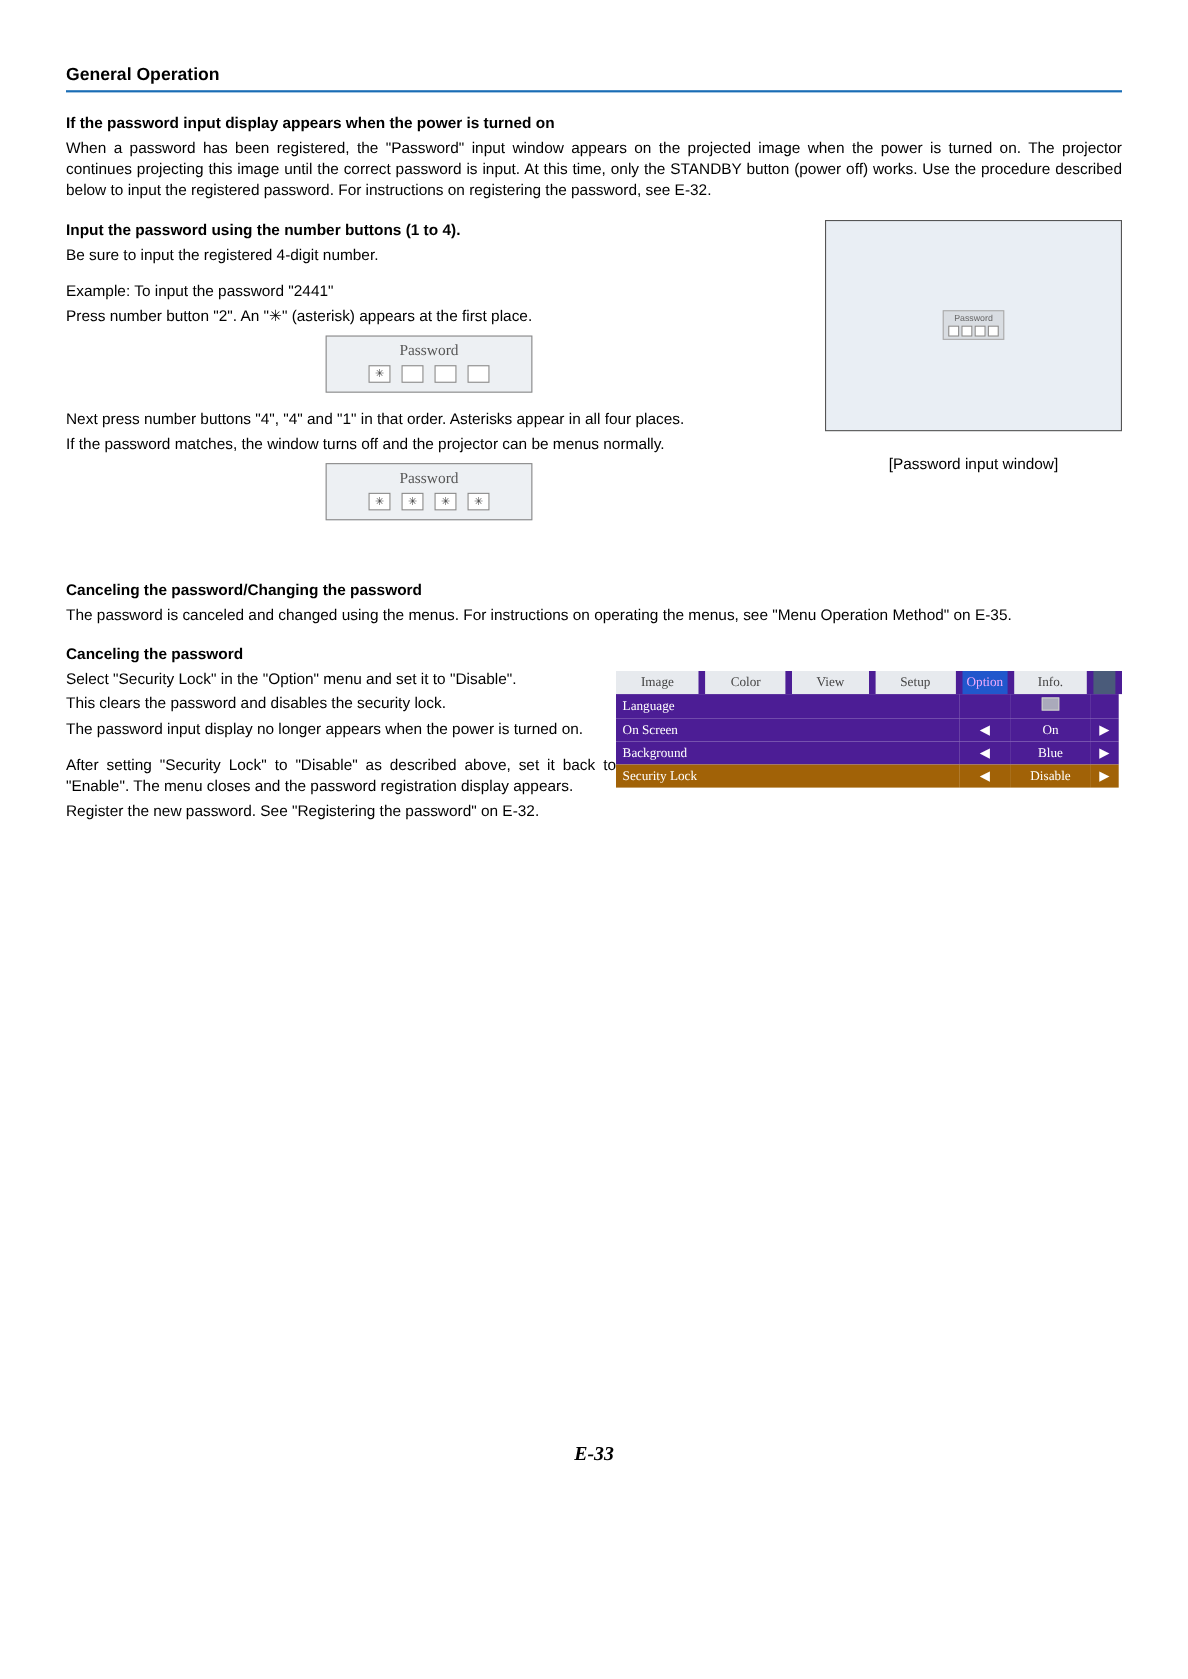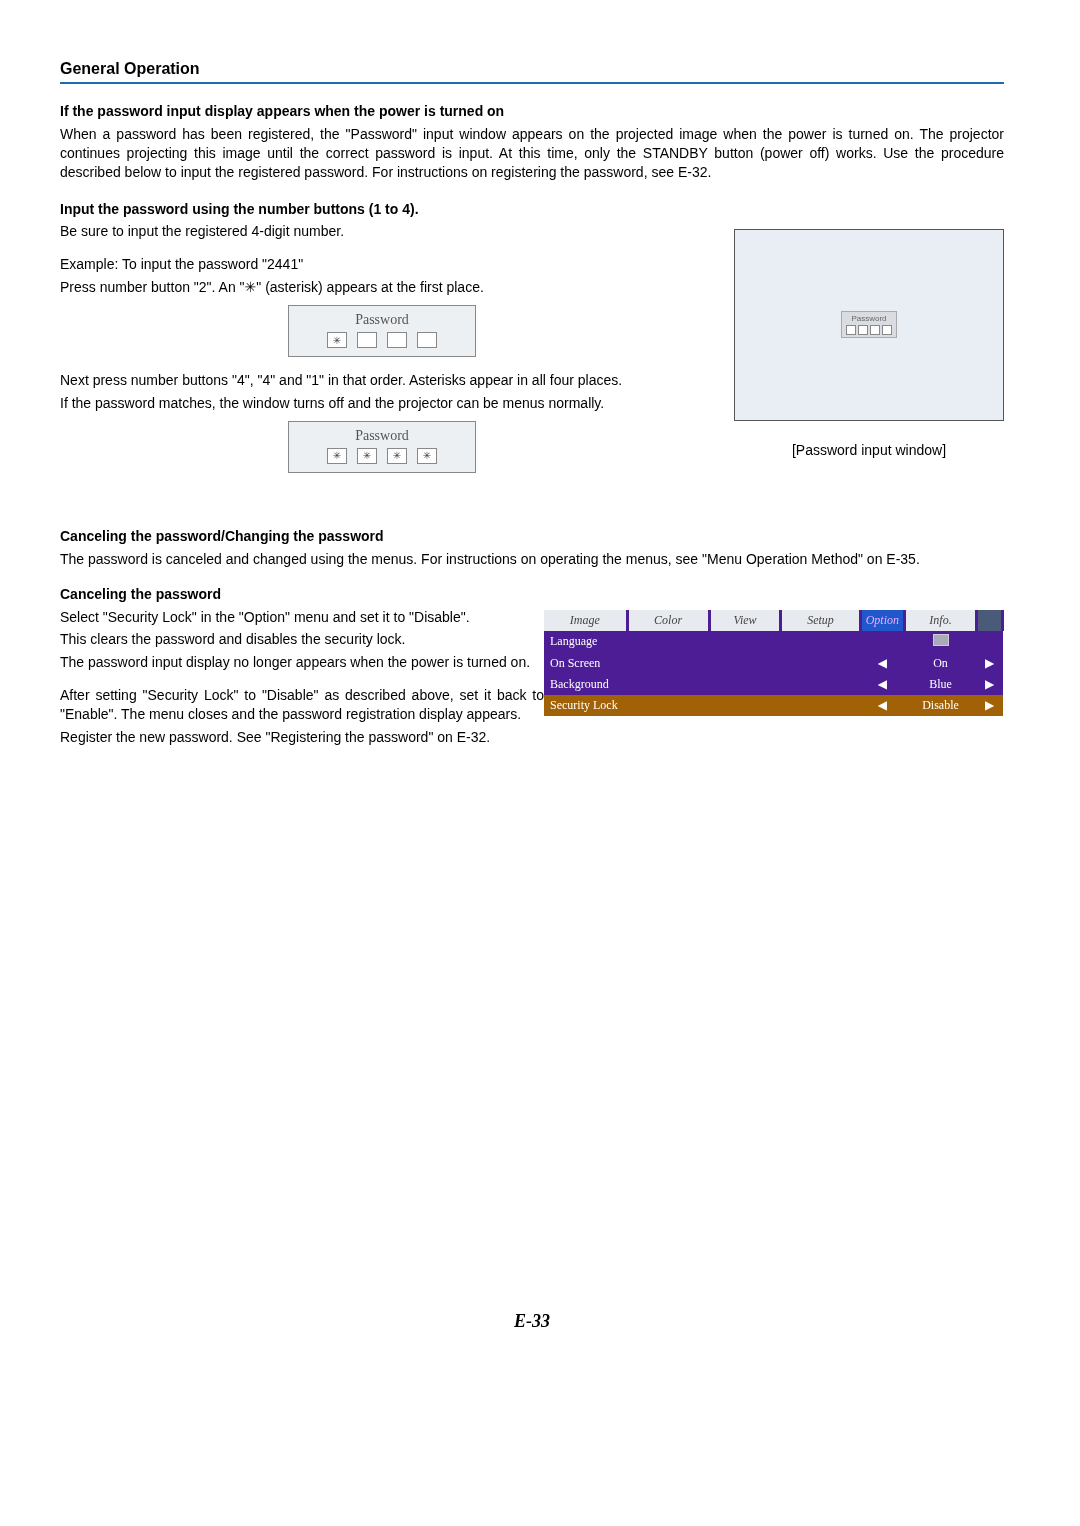--- a/index.html
+++ b/index.html
@@ -5,21 +5,21 @@
   body {
     margin: 0;
     padding: 0;
     background: #fff;
     font-family: Arial, Helvetica, sans-serif;
     font-size: 14px;
     color: #000;
     width: 1080px;
   }
   .page {
-    padding: 60px 76px 40px 60px;
+    padding: 60px 60px 40px 60px;
     box-sizing: border-box;
   }
   .section-title {
     font-weight: bold;
     font-size: 16px;
     margin-bottom: 4px;
   }
   .blue-rule {
     border: none;
     border-top: 2px solid #1a6db5;
@@ -30,21 +30,20 @@
   }
   p {
     margin: 0 0 4px 0;
     line-height: 1.35;
     text-align: justify;
   }
   .row {
     display: flex;
     gap: 30px;
     margin-top: 18px;
-    align-items: center;
   }
   .left-col { flex: 1; }
   .right-col { width: 270px; flex-shrink:0; }
   .pw-screen {
     border: 1px solid #555;
     height: 190px;
     background: #e9eef4;
     display: flex;
     align-items: center;
     justify-content: center;
@@ -123,23 +122,22 @@
     border-collapse: collapse;
     width: 100%;
     font-family: "Times New Roman", serif;
     font-size: 12px;
     color: #444;
   }
   .menu-tabs td {
     background: #e7eaee;
     text-align: center;
     padding: 3px 4px;
-    border-right: 3px solid #4c1d95;
+    border-right: 6px solid #4c1d95;
     font-size: 12px;
-    font-style: italic;
   }
   .menu-tabs td.active {
     background: #2157cc;
     color: #f0abfc;
   }
   .menu-body td {
     background: #4c1d95;
     color: #fff;
     padding: 3px 6px;
     font-size: 12px;

